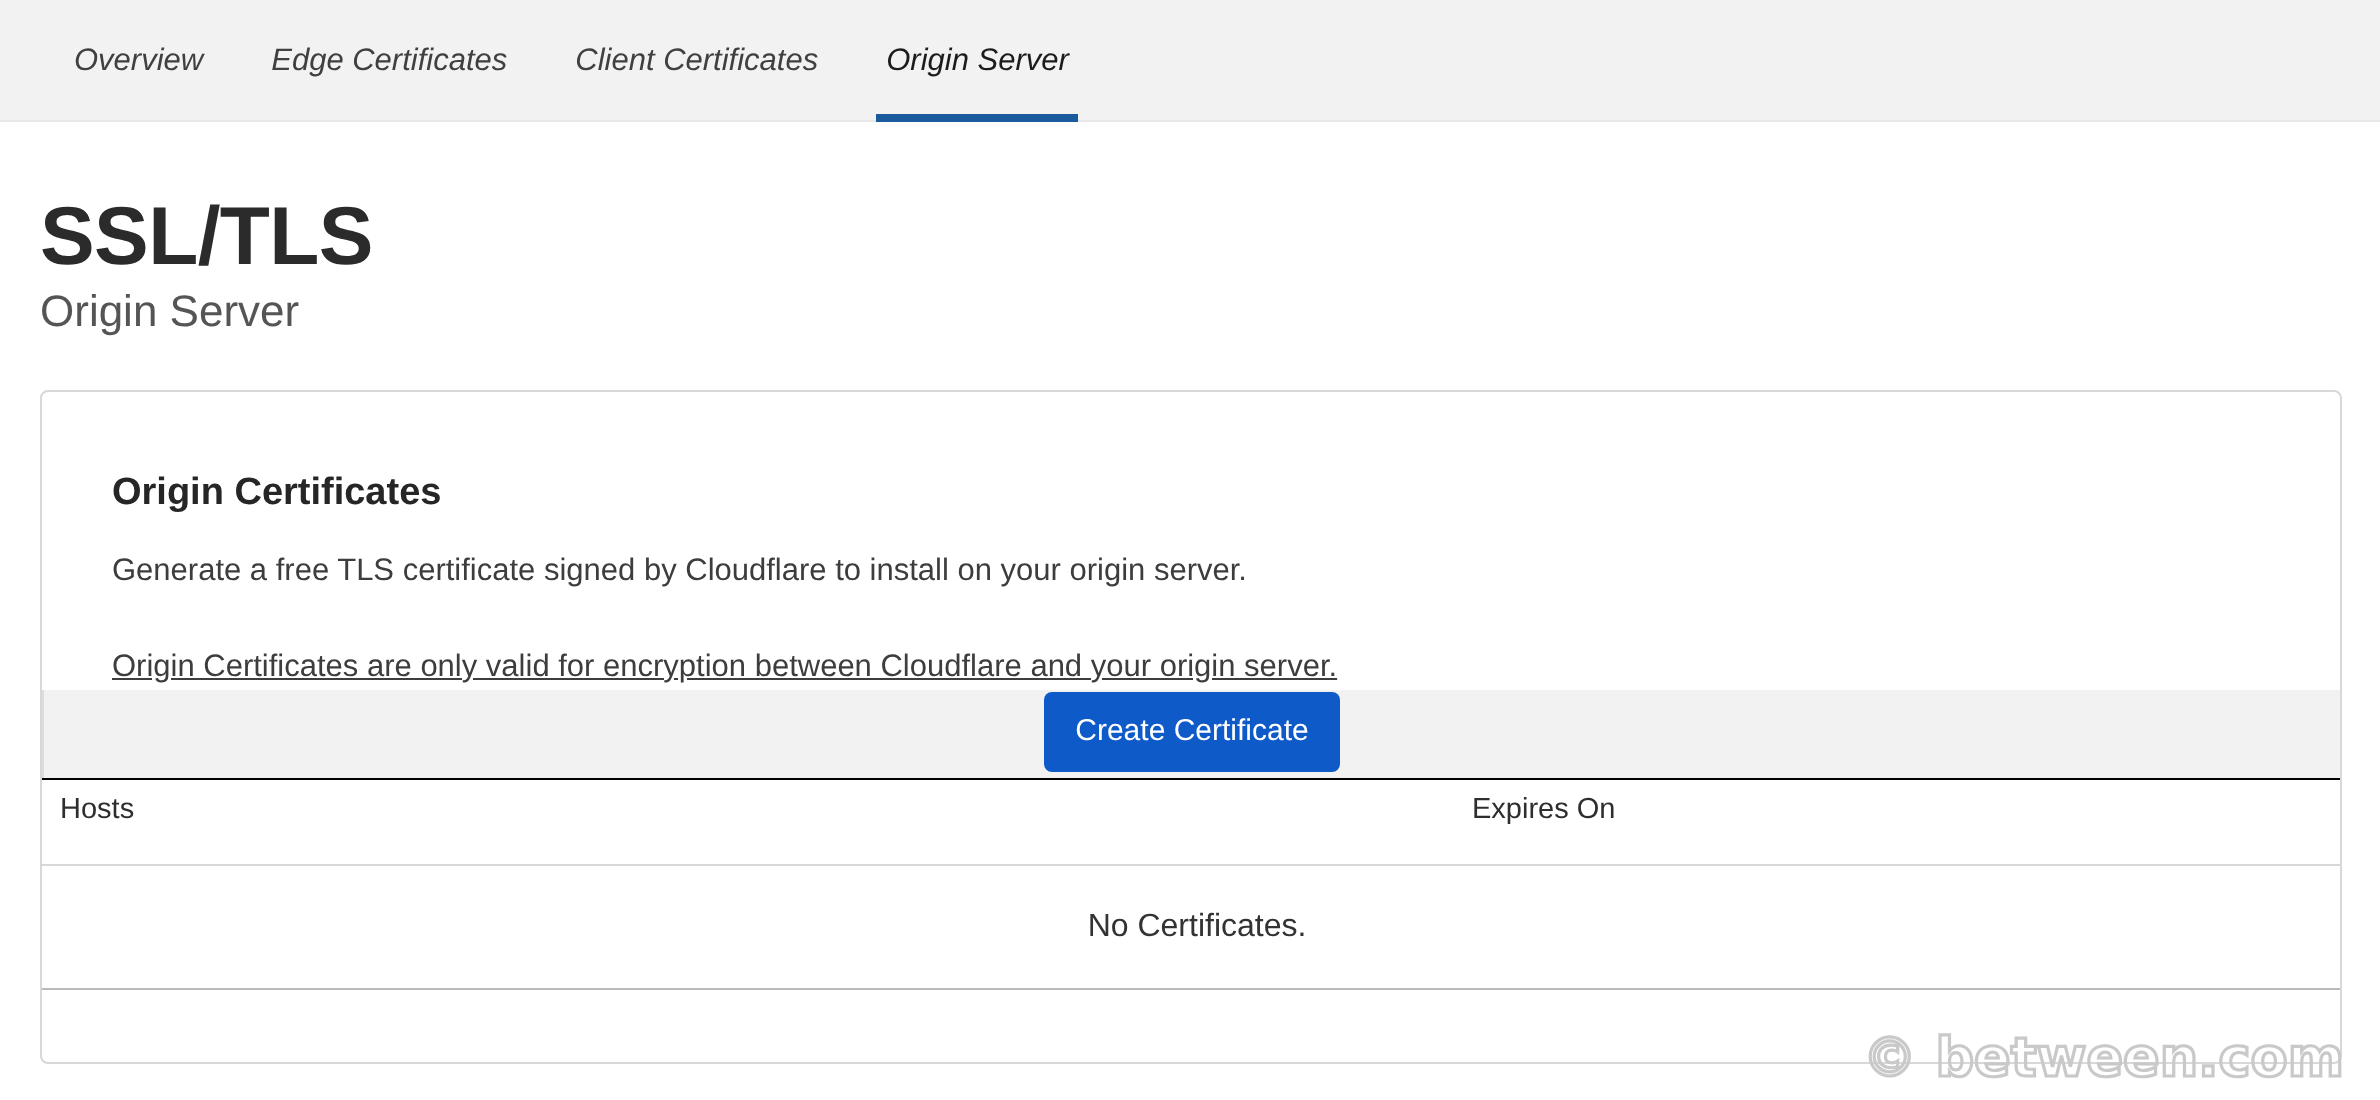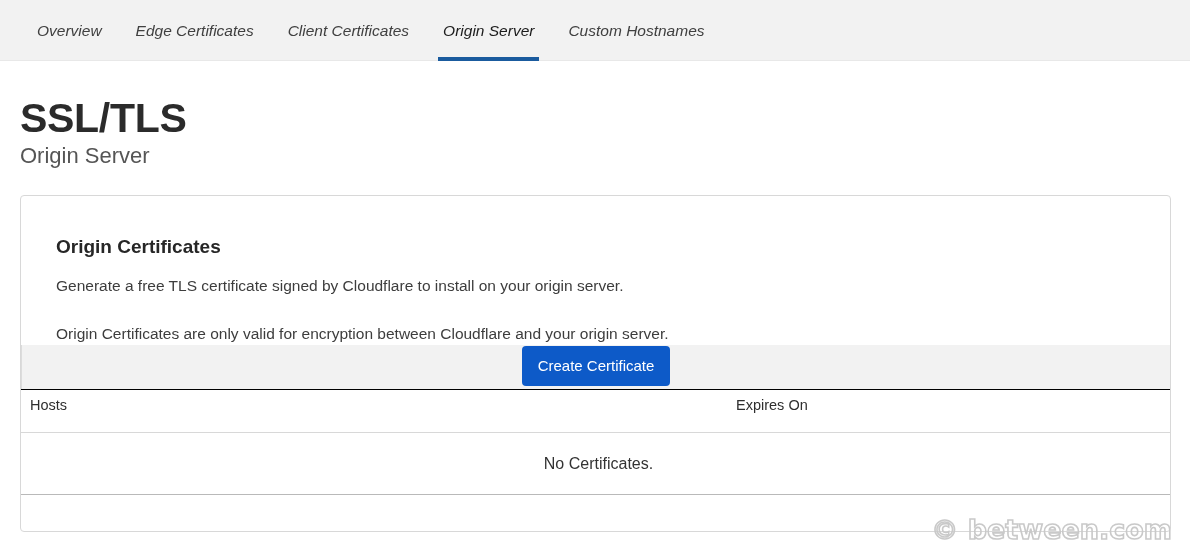--- a/index.html
+++ b/index.html
@@ -97,21 +97,21 @@
     font-weight: bold;
     color: #262626;
     line-height: 26px;
   }
   .card-line {
     font-size: 15.5px;
     color: #3d3d3d;
     line-height: 22px;
   }
   .card-line-1 { margin-top: 15px; }
-  .card-line-2 { margin-top: 26px; }
+  .card-line-2 { margin-top: 26px; text-decoration: underline; }
 
   .card-top-right {
     flex: 1;
     background: #f2f2f2;
     border-left: 1px solid #dcdcdc;
     display: flex;
     align-items: center;
     justify-content: center;
   }
   .btn-primary {
@@ -212,23 +212,20 @@
     <div class="tab">
       <span>Edge Certificates</span>
     </div>
     <div class="tab">
       <span>Client Certificates</span>
     </div>
     <div class="tab active">
       <span>Origin Server</span>
       <span class="tab-underline"></span>
     </div>
-    <div class="tab">
-      <span>Custom Hostnames</span>
-    </div>
   </div>
 </div>
 
 <div class="page-head">
   <div class="page-title">SSL/TLS</div>
   <div class="page-subtitle">Origin Server</div>
 </div>
 
 <div class="card">
 

